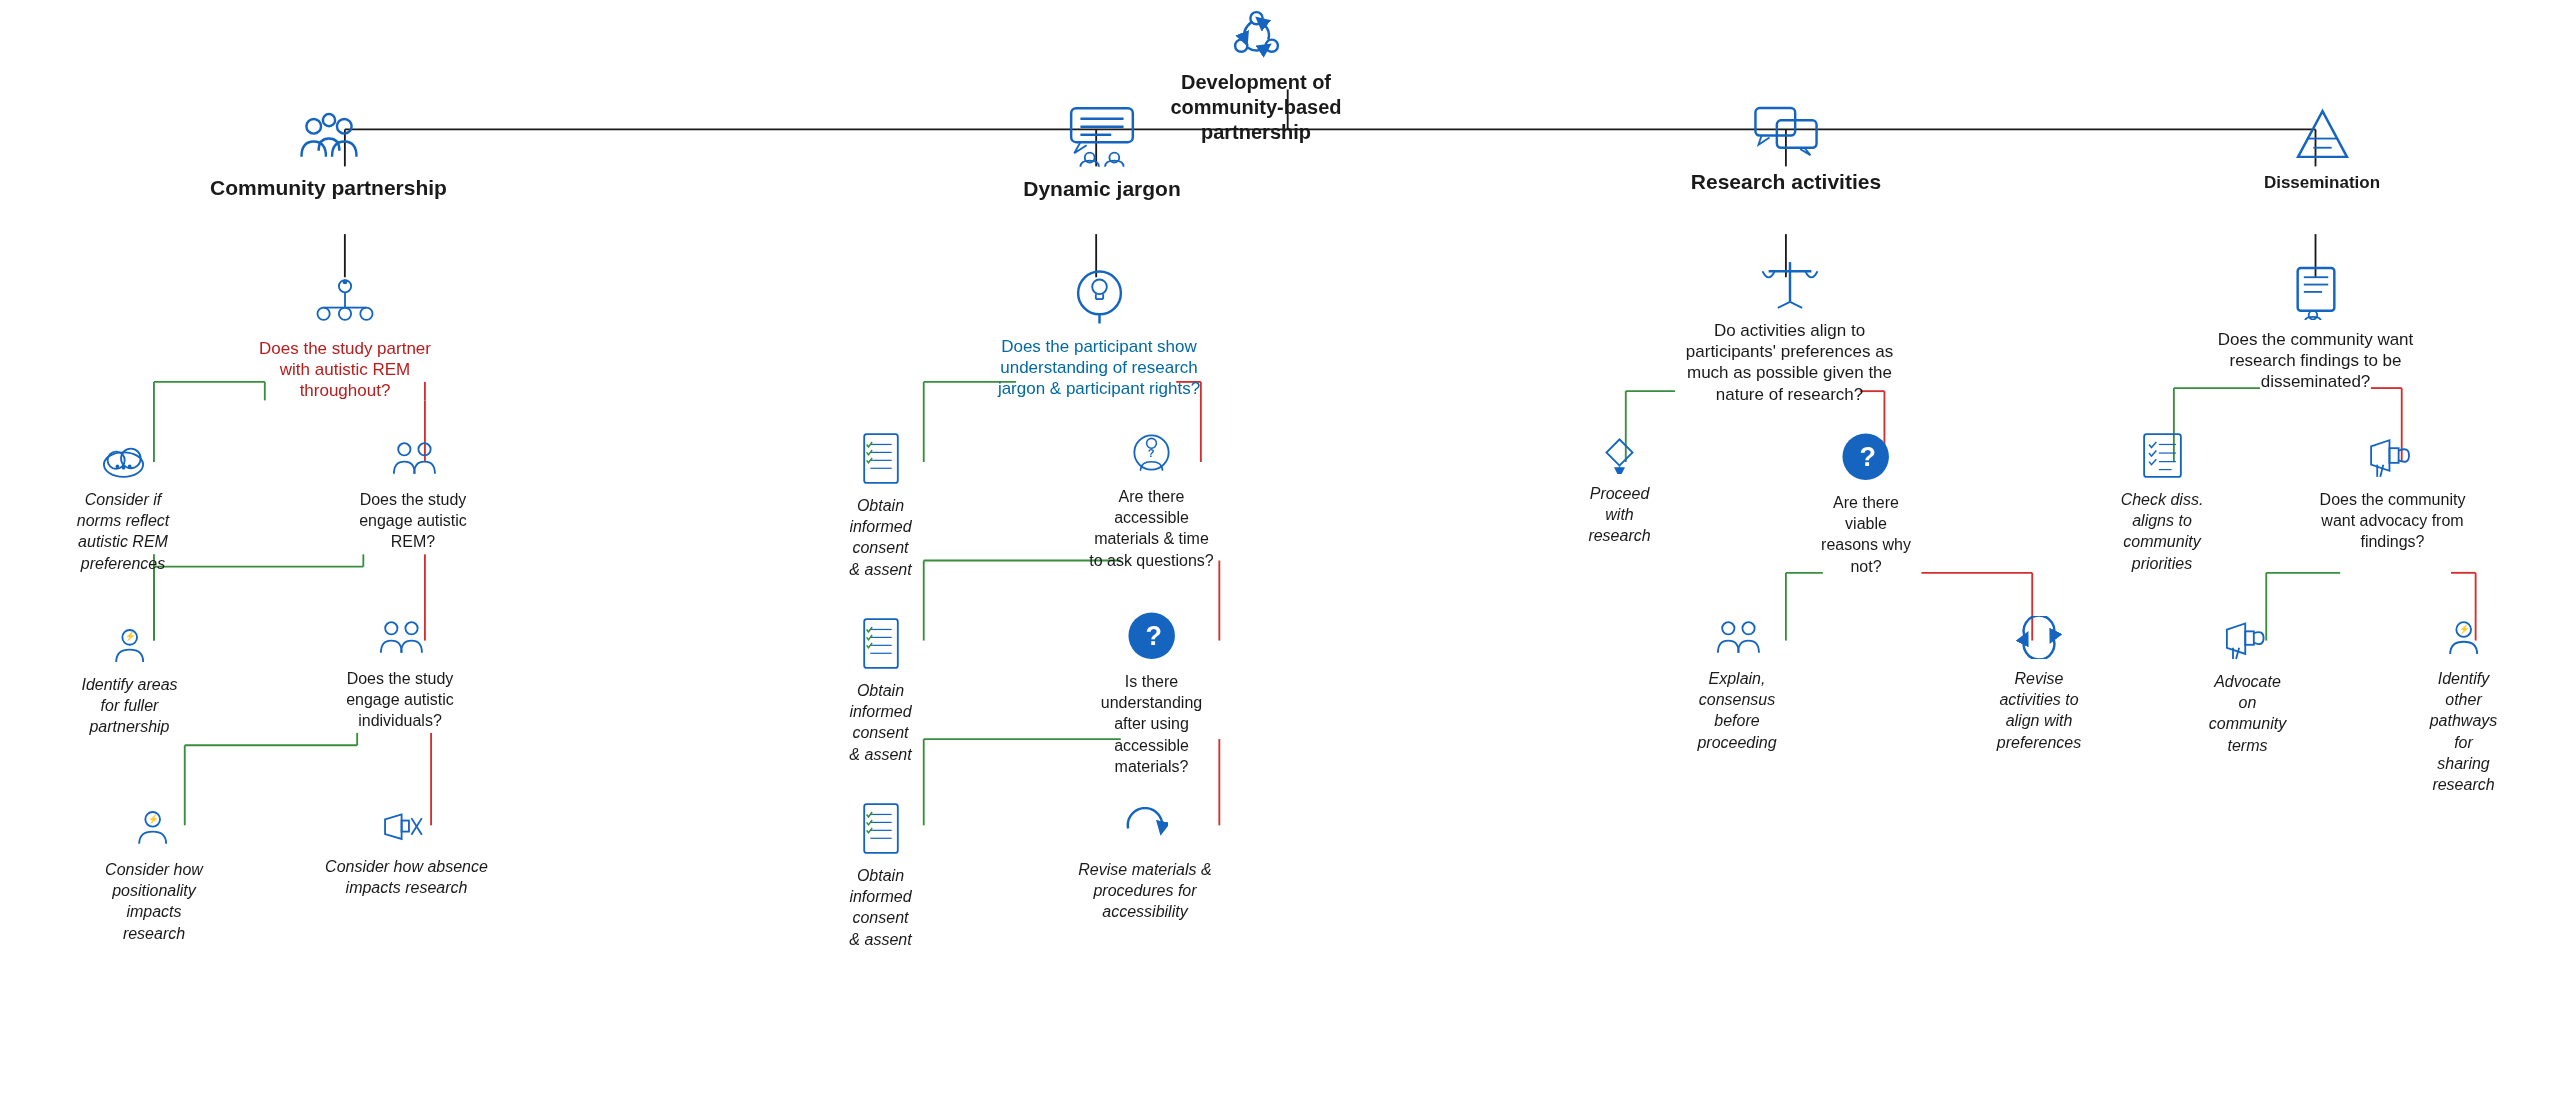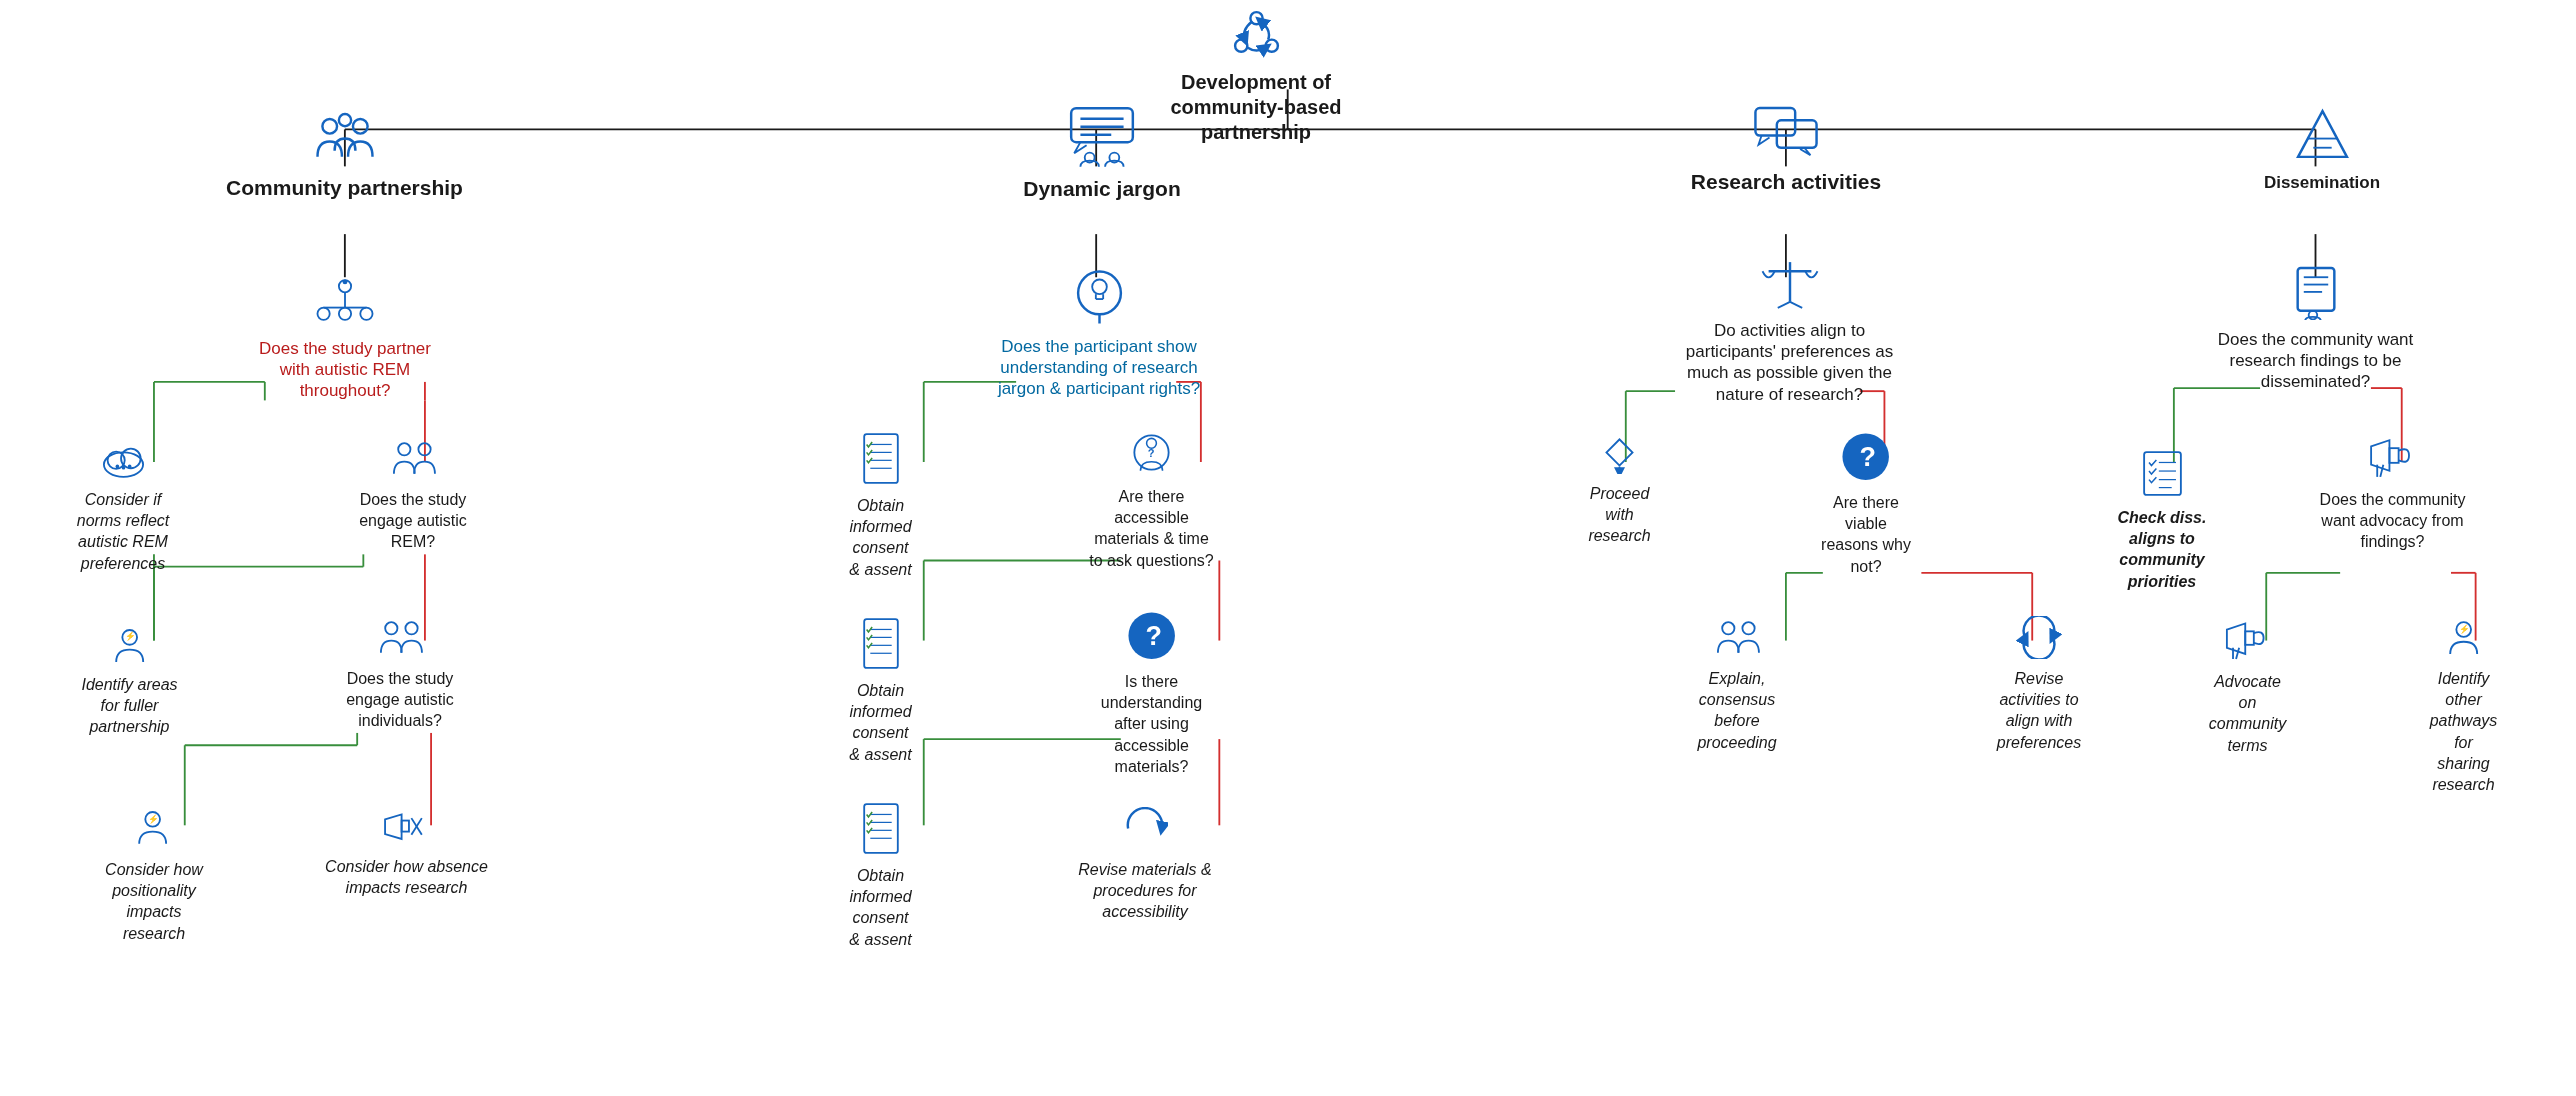--- a/index.html
+++ b/index.html
@@ -133,21 +133,21 @@
             <path d="M0,0 L6,3 L0,6 Z" fill="#1565C0"></path>
           </marker>
         </defs>
       </svg>
     </span>
     <strong style="font-size:20px; color:#1a1a1a; white-space:pre-line; font-weight:bold;">Development of
 community-based
 partnership</strong>
   </div>
 
-  <div class="node" style="left:206px; top:111px; width:277px;">
+  <div class="node" style="left:190px; top:111px; width:277px;">
     <span class="icon">
       <svg width="68" height="55" viewBox="0 0 110 90">
 
         <circle cx="30" cy="25" r="12" fill="none" stroke="#1565C0" stroke-width="4"></circle>
         <path d="M10 75 Q10 50 30 50 Q50 50 50 75" fill="none" stroke="#1565C0" stroke-width="4"></path>
         <circle cx="80" cy="25" r="12" fill="none" stroke="#1565C0" stroke-width="4"></circle>
         <path d="M60 75 Q60 50 80 50 Q100 50 100 75" fill="none" stroke="#1565C0" stroke-width="4"></path>
         <circle cx="55" cy="15" r="10" fill="none" stroke="#1565C0" stroke-width="4"></circle>
         <path d="M38 65 Q38 45 55 45 Q72 45 72 65" fill="none" stroke="#1565C0" stroke-width="4"></path>
       </svg>
@@ -338,21 +338,21 @@
     
     <span class="icon">
       <svg width="52" height="52" viewBox="0 0 85 85" style="font-size:28px">
         <circle cx="42" cy="42" r="38" fill="#1565C0"></circle>
         <text x="32" y="58" font-size="44" fill="white" font-weight="bold">?</text>
       </svg>
     </span>
     <span style="font-size:16px; color:#1a1a1a;">Are there<br>viable<br>reasons why<br>not?</span>
   </div>
 
-  <div class="node" style="left:2051px; top:449px; width:222px;font-weight:bold;">
+  <div class="node" style="left:2051px; top:431px; width:222px;">
     <span class="icon">
       <svg width="49" height="49" viewBox="0 0 80 80">
         <rect x="10" y="5" width="60" height="70" rx="4" fill="none" stroke="#1565C0" stroke-width="3"></rect>
         <path d="M18 22 L22 27 L30 18" fill="none" stroke="#1565C0" stroke-width="2.5"></path>
         <line x1="34" y1="22" x2="62" y2="22" stroke="#1565C0" stroke-width="2"></line>
         <path d="M18 36 L22 41 L30 32" fill="none" stroke="#1565C0" stroke-width="2.5"></path>
         <line x1="34" y1="36" x2="62" y2="36" stroke="#1565C0" stroke-width="2"></line>
         <path d="M18 50 L22 55 L30 46" fill="none" stroke="#1565C0" stroke-width="2.5"></path>
         <line x1="34" y1="50" x2="62" y2="50" stroke="#1565C0" stroke-width="2"></line>
         <line x1="34" y1="63" x2="55" y2="63" stroke="#1565C0" stroke-width="2"></line>

